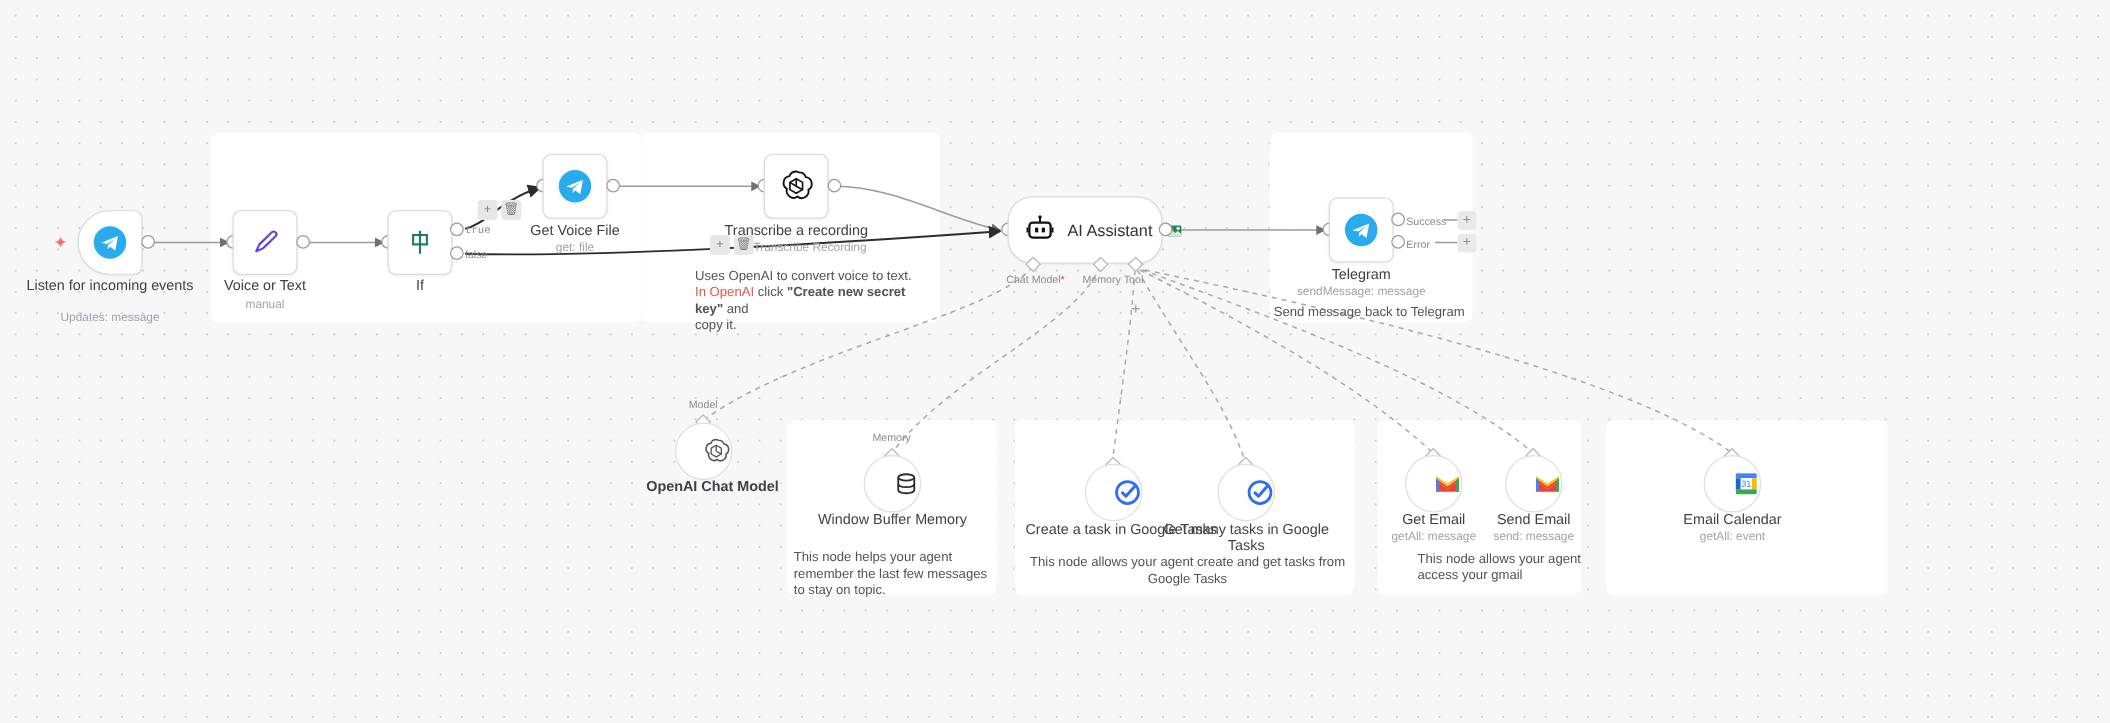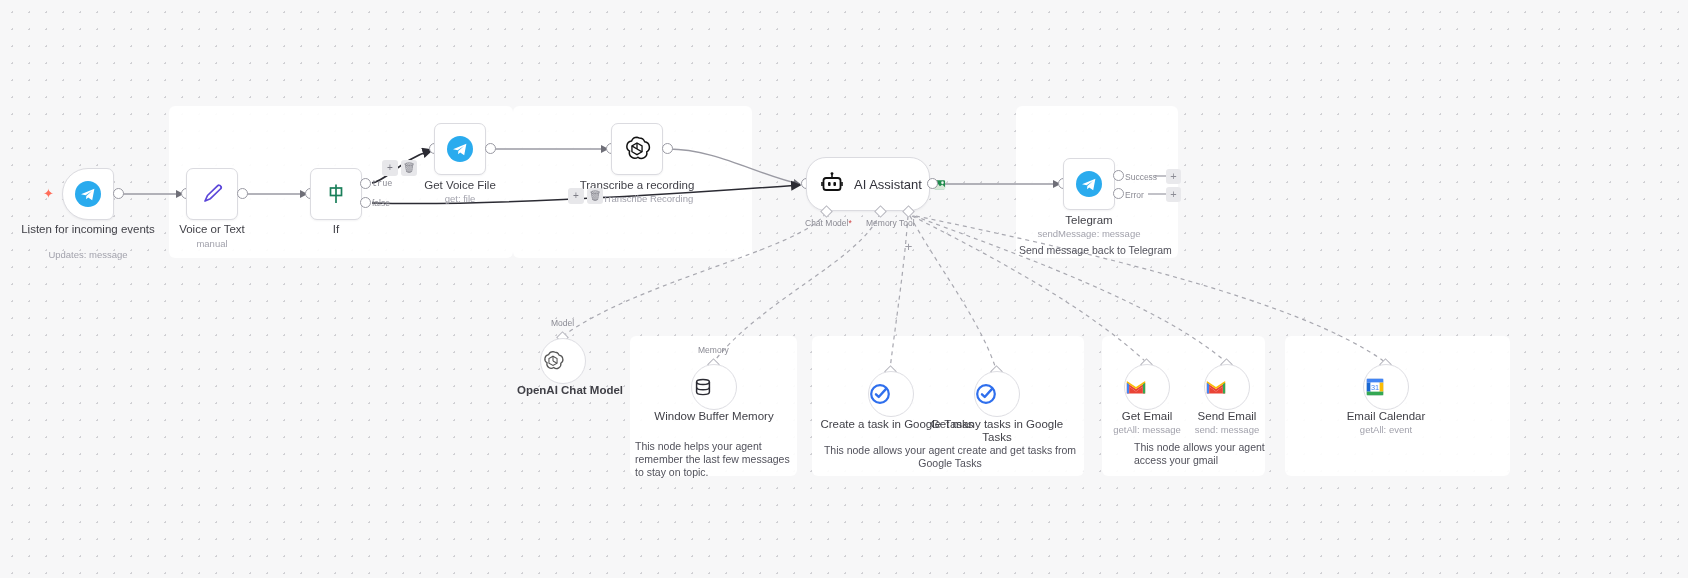--- a/index.html
+++ b/index.html
@@ -66,21 +66,21 @@
   }
   .agent-title { font-size: 13px; color: #31313a; white-space: nowrap; }
 
   
   .subnode {
     position: absolute;
     width: 46px; height: 46px;
     border-radius: 50%;
     background: #ffffff;
     border: 1px solid #dedee3;
-    display: flex; align-items: center; justify-content: flex-start;
+    display: flex; align-items: center; justify-content: flex-end;
   }
   .subnode-label {
     position: absolute; text-align: center;
     font-size: 11.5px; color: #3f3f46; line-height: 13px; width: 160px;
   }
   .subnode-sub {
     position: absolute; text-align: center;
     font-size: 9.5px; color: #a2a2ac; width: 160px;
   }
   .note-text {
@@ -247,20 +247,25 @@
     </span>
   </div>
   <div class="dot" style="left:662px; top:143px;"></div>
   <div class="node-label" style="left:562px; top:179px;">Transcribe a recording</div>
   <div class="node-sub" style="left:573px; top:193px;">Transcribe Recording</div>
   <div class="hover-toolbar" style="left:568px; top:188px;">
     <span>+</span>
     <span>🗑</span>
   </div>
 
+  <div class="note-text" style="left:556px; top:215px; width:180px;">
+    <span>Uses OpenAI to convert voice to text.</span><br>
+    <span class="note-red">In OpenAI</span><span> click </span><span class="note-strong">"Create new secret key"</span><span> and</span><br>
+    <span>copy it.</span>
+  </div>
 
   <div class="dot" style="left:801px; top:178px;"></div>
   <div class="node agent" style="left:806px; top:157px;border-radius:20px;">
     <span>
       <svg width="26" height="26" viewBox="0 0 26 26">
         <line x1="13" y1="3" x2="13" y2="7" stroke="#111" stroke-width="1.6"></line>
         <circle cx="13" cy="2.6" r="1.4" fill="#111"></circle>
         <rect x="4.5" y="7" width="17" height="12" rx="2.6" fill="none" stroke="#111" stroke-width="1.8"></rect>
         <rect x="9" y="11" width="2.6" height="4" rx="1" fill="#111"></rect>
         <rect x="14.4" y="11" width="2.6" height="4" rx="1" fill="#111"></rect>

